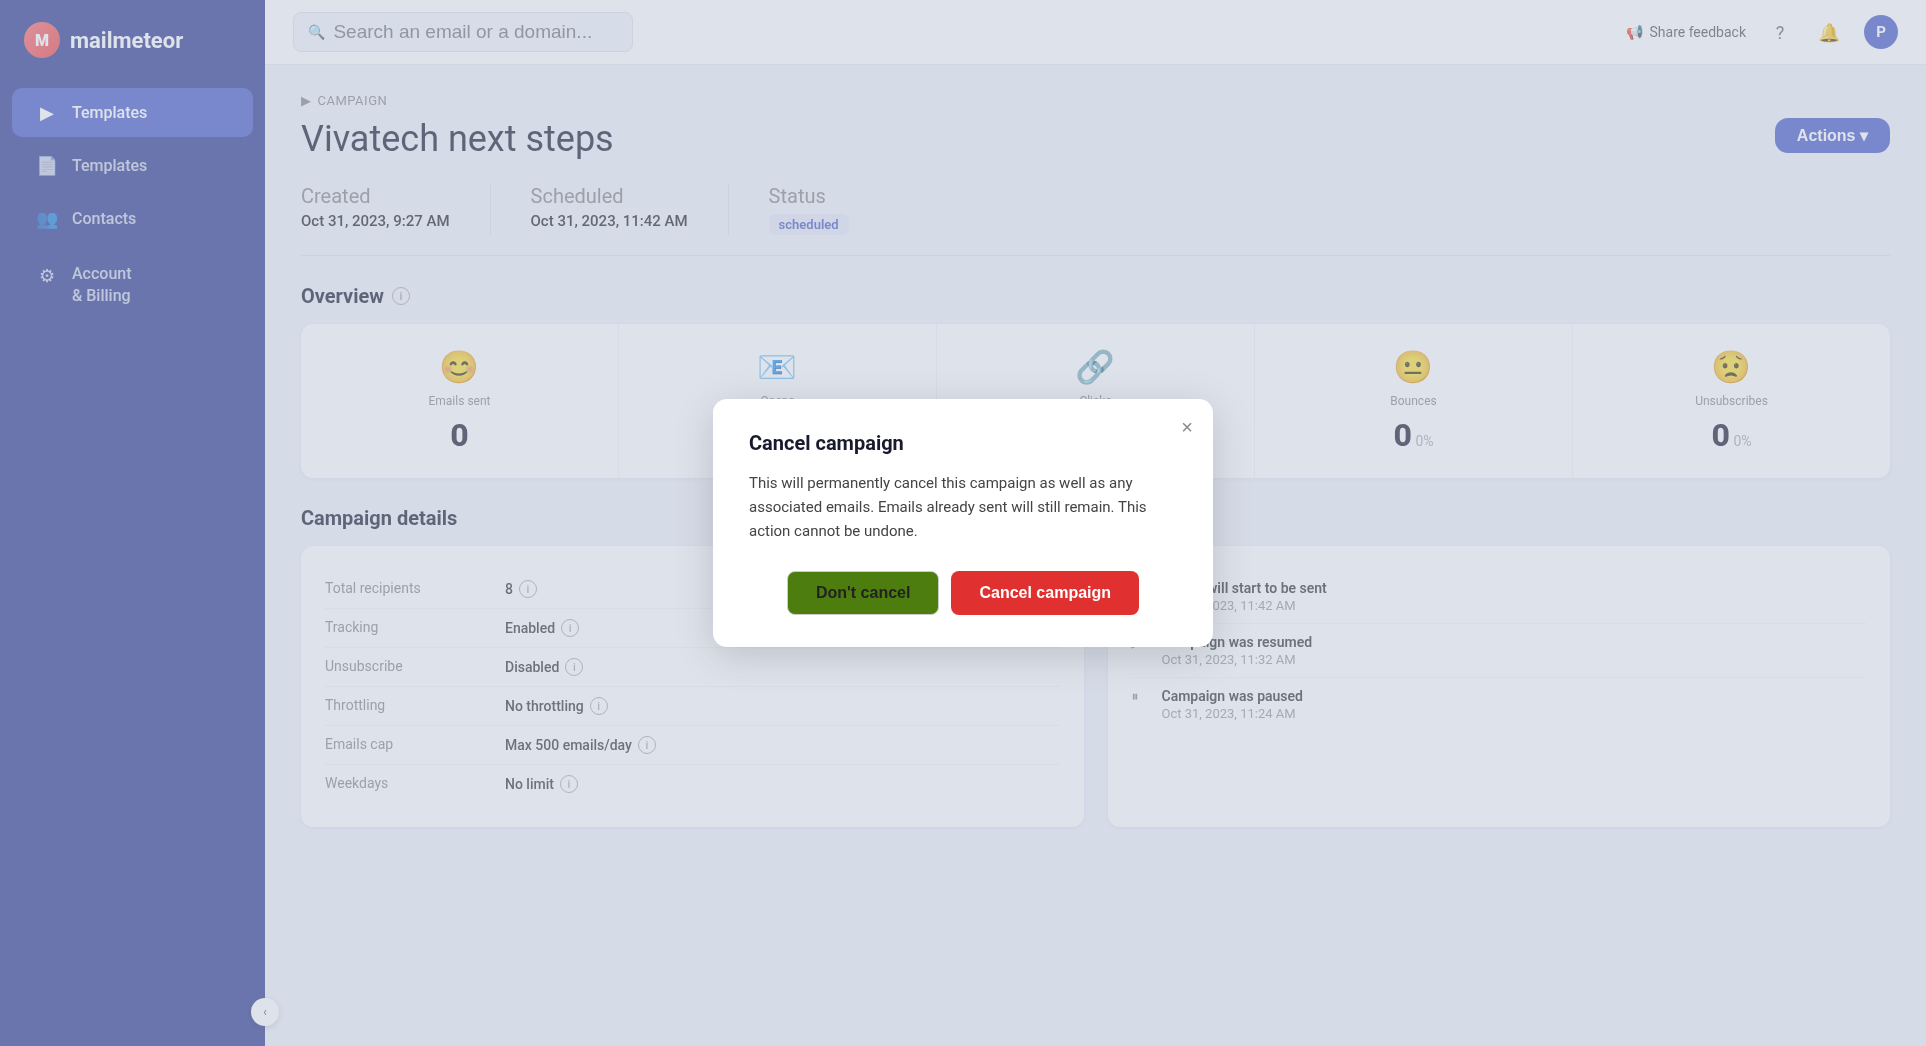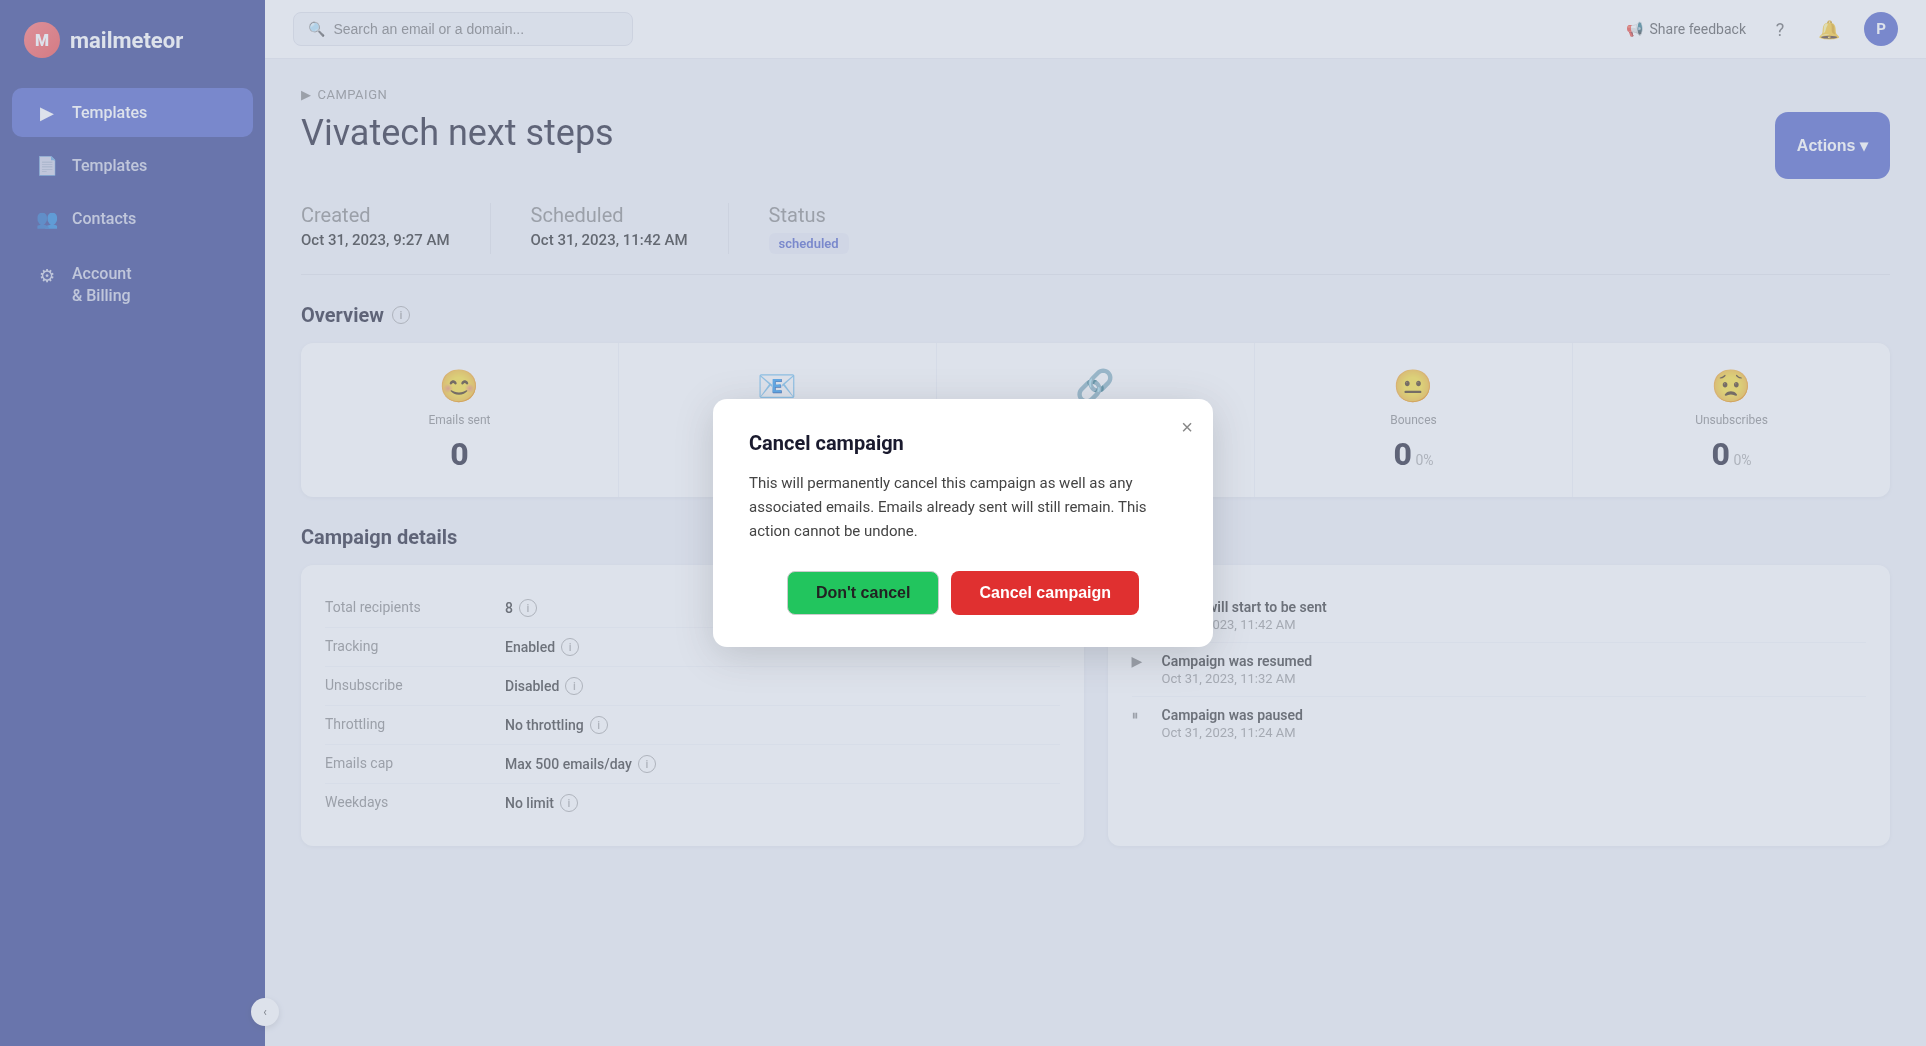--- a/index.html
+++ b/index.html
@@ -163,21 +163,21 @@
     .page-title {
       font-size: 36px;
       font-weight: 400;
       color: #1a1a2e;
     }
     .actions-btn {
       background: #4a5cc7;
       color: white;
       border: none;
       border-radius: 13px;
-      padding: 24px 22px;
+      padding: 8px 22px;
       font-size: 16px;
       font-weight: 600;
       cursor: pointer;
       display: flex;
       align-items: center;
       gap: 6px;
     }
 
     
     .meta-row {
@@ -324,21 +324,21 @@
       color: #888;
       cursor: pointer;
       line-height: 1;
     }
     .modal-actions {
       display: flex;
       gap: 12px;
       justify-content: center;
     }
     .btn-dont-cancel {
-      background: #22c55e;
+      background: #4d7c0f;
       color: #222;
       border: 1.5px solid #ccc;
       border-radius: 8px;
       padding: 12px 28px;
       font-size: 16px;
       font-weight: 600;
       cursor: pointer;
     }
     .btn-cancel-campaign {
       background: #e03030;
@@ -380,21 +380,21 @@
   </div>
 
   <div class="sidebar-collapse">‹</div>
 </div>
 
 <div class="main">
 
   <div class="topbar">
     <div class="search-box">
       <span>🔍</span>
-      <input type="text" style="border: none; background: transparent; outline: none; color: #6d28d9; font-size: 14px; width: 100%;" placeholder="Search an email or a domain...">
+      <input type="text" style="border: none; background: transparent; outline: none; color: #6d28d9; font-size: 19px; width: 100%;" placeholder="Search an email or a domain...">
     </div>
     <div class="topbar-right">
       <div class="feedback-btn">
         <span>📢</span>
         <span>Share feedback</span>
       </div>
       <div class="topbar-icon">?</div>
       <div class="topbar-icon">🔔</div>
       <div class="avatar">
         <span>P</span>

